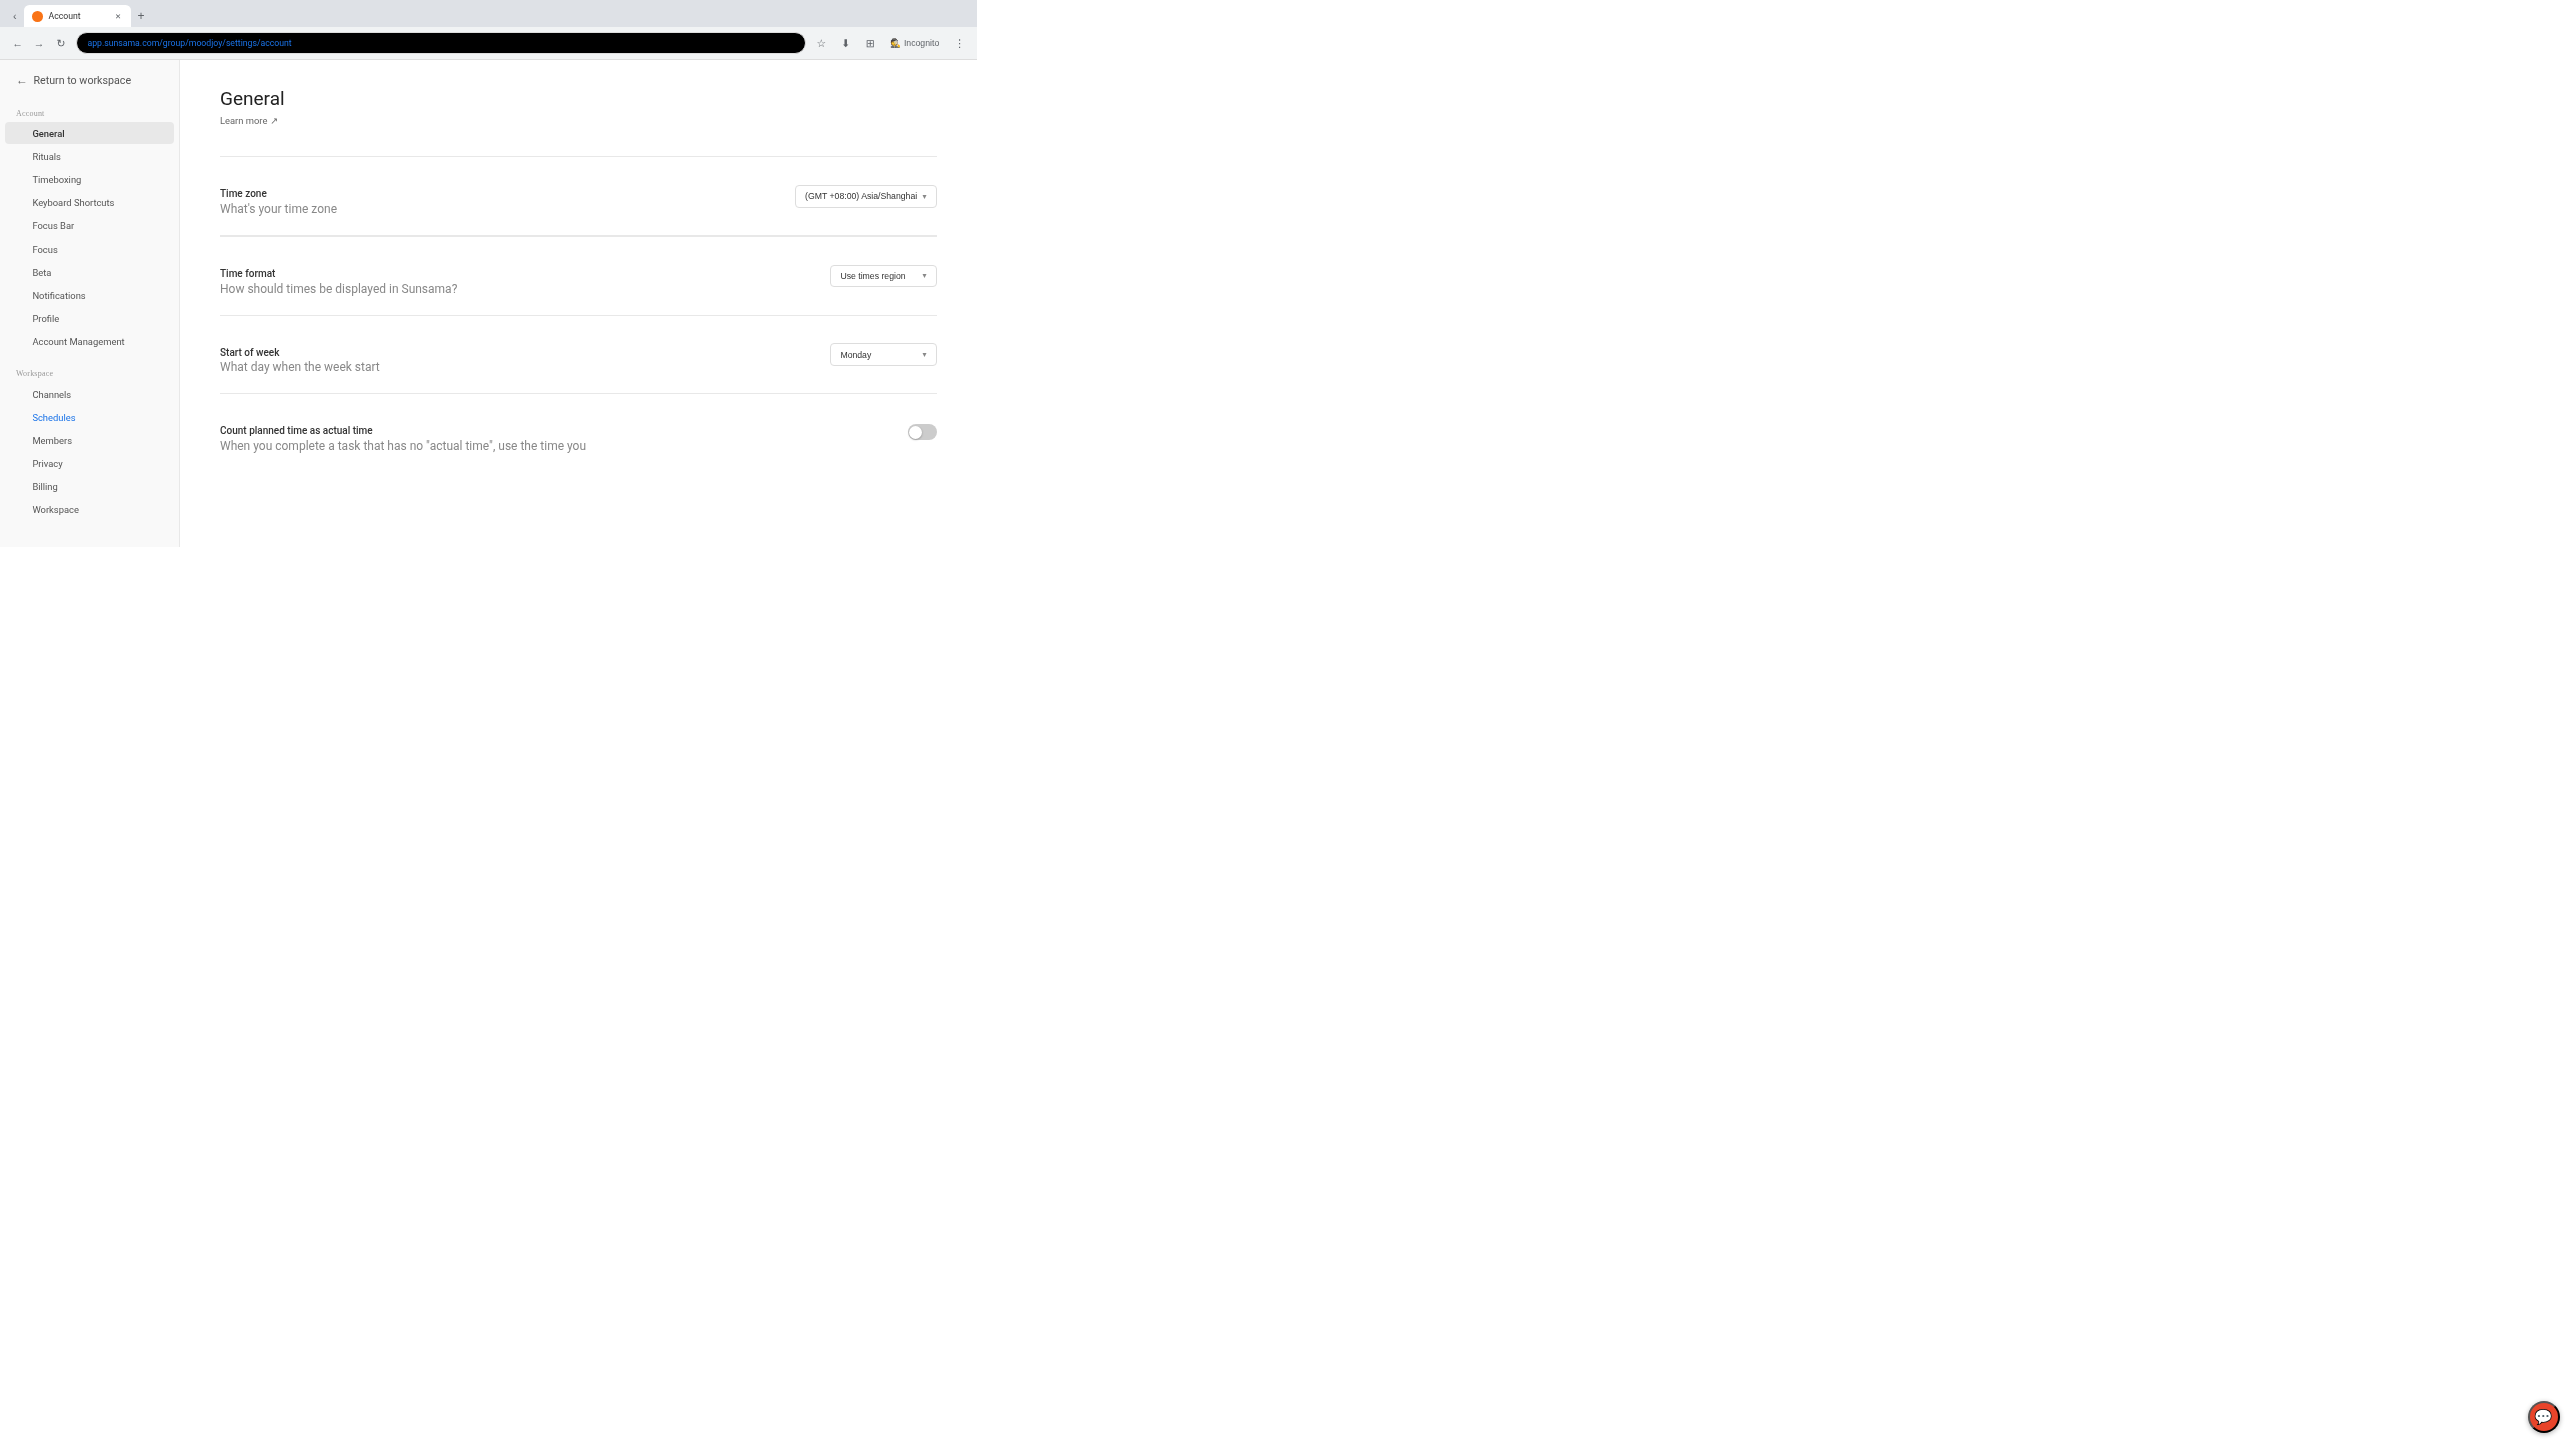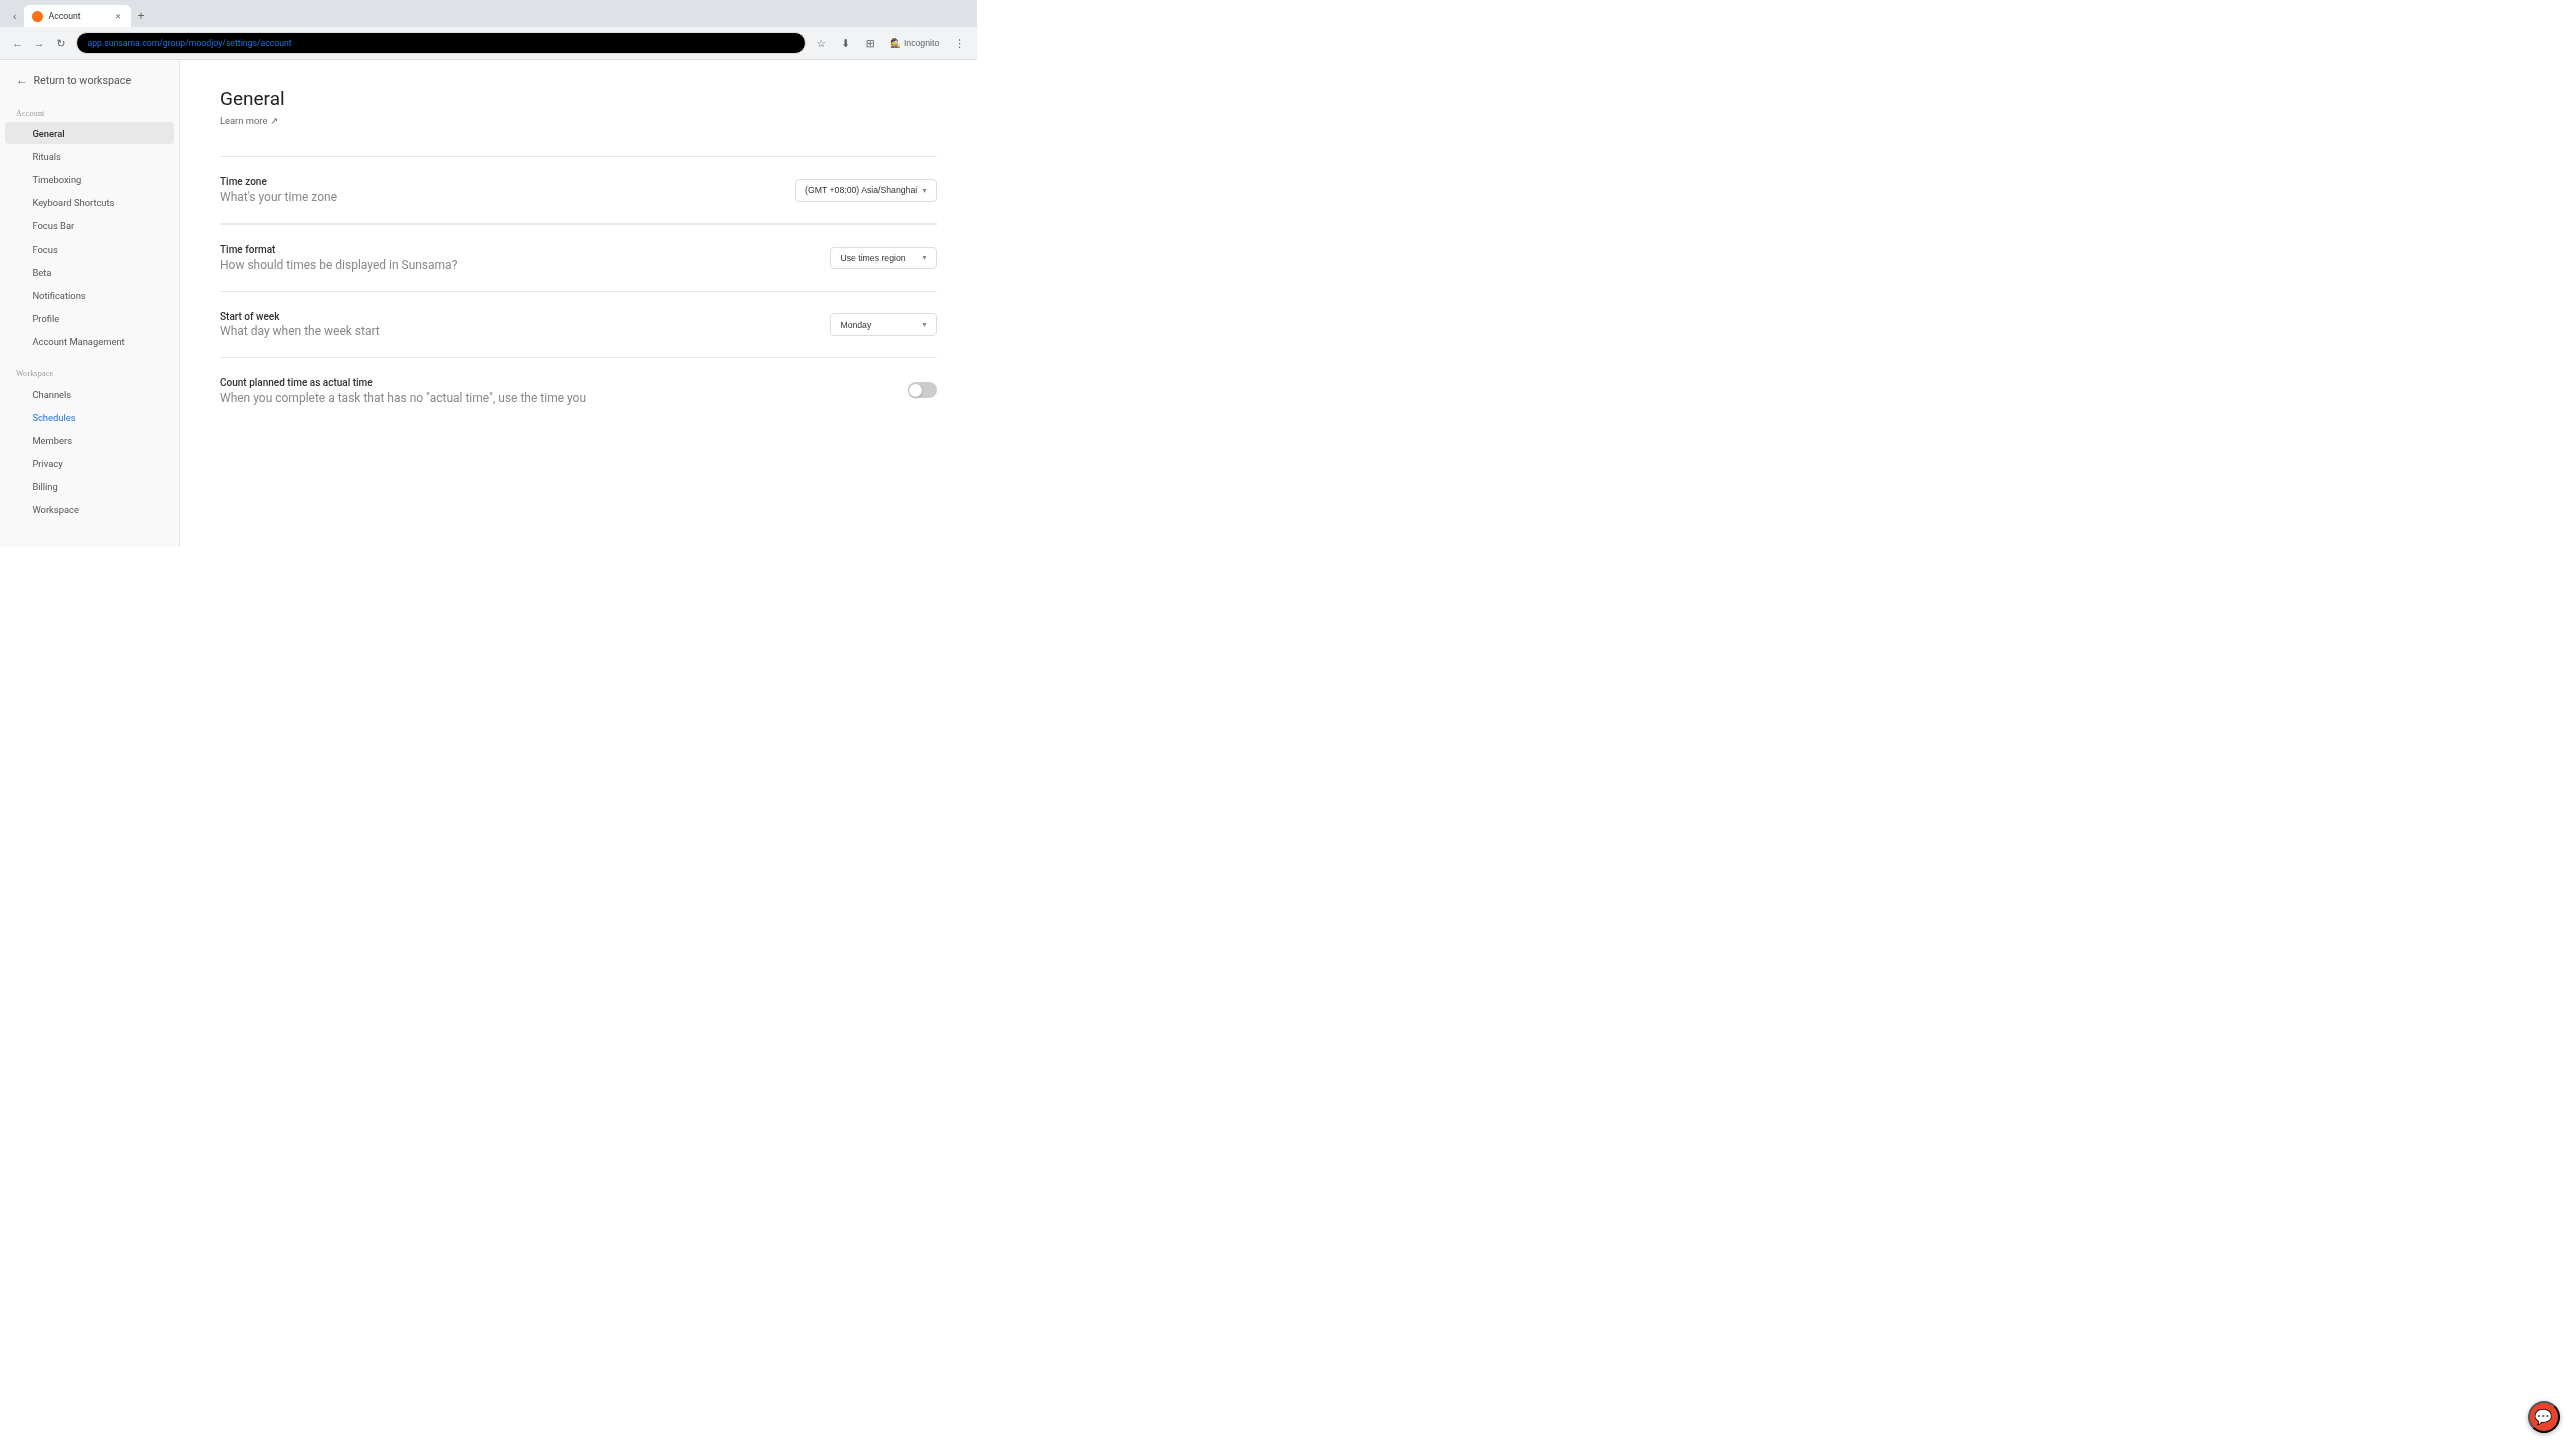--- a/index.html
+++ b/index.html
@@ -207,21 +207,21 @@
       border-top: 0.7px solid #e8e8e8;
       margin: 0;
     }
 
     .settings-row {
       display: flex;
       align-items: center;
       justify-content: space-between;
       padding: 19px 0;
     }
-    .settings-row-info { flex: 1; }
+    .settings-row-info { flex: 1; margin-top: 12px; }
     .settings-row-label {
       font-size: 10px;
       font-weight: 500;
       color: #333;
       margin-bottom: 2.7px;
     }
     .settings-row-desc {
       font-size: 12px;
       color: #888;
     }

